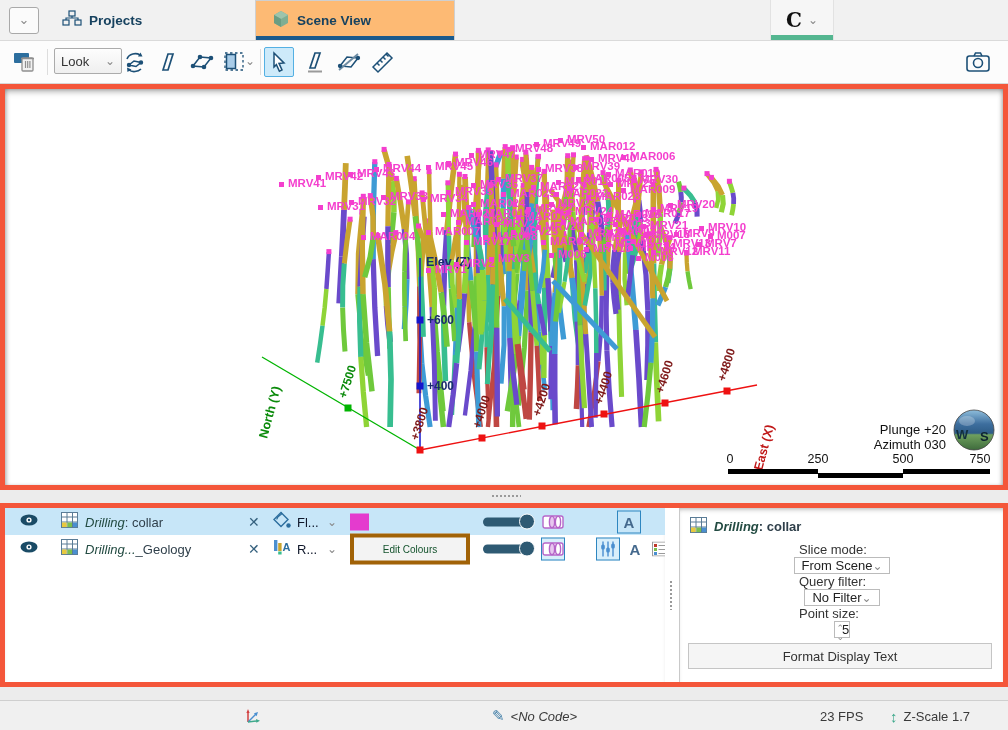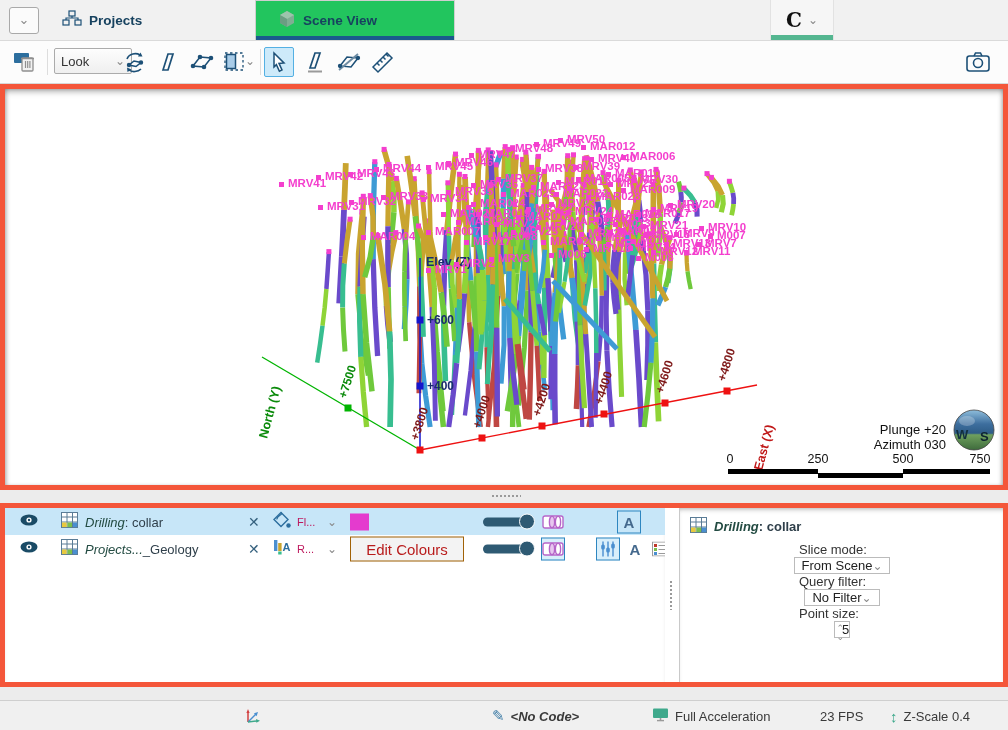--- a/index.html
+++ b/index.html
@@ -3,50 +3,50 @@
 <meta charset="utf-8">
 <style>
   html,body{margin:0;padding:0;background:#fff;}
   body{width:1008px;height:730px;position:relative;font-family:"Liberation Sans",sans-serif;overflow:hidden;color:#333;}
   .abs{position:absolute;}
   
   .topbar{position:absolute;left:0;top:0;width:1008px;height:40px;background:#F1F1F1;border-bottom:1px solid #DADADA;}
   .dd-btn{position:absolute;left:9px;top:7px;width:28px;height:25px;background:#FBFBFB;border:1px solid #A9A9A9;border-radius:3px;color:#8A8A8A;font-size:13px;text-align:center;line-height:23px;}
   .tab{position:absolute;top:0;height:40px;display:flex;align-items:center;gap:7px;font-size:13.5px;font-weight:700;color:#17425F;}
   .tab-projects{left:62px;}
-  .tab-scene{left:255px;width:200px;background:#22c55e;border:1px solid #CFCFCF;border-bottom:none;box-sizing:border-box;padding-left:22px;}
+  .tab-scene{left:255px;width:200px;background:#fdba74;border:1px solid #CFCFCF;border-bottom:none;box-sizing:border-box;padding-left:16px;}
   .tab-scene .underline{position:absolute;left:0;bottom:0;width:100%;height:4px;background:#1A5A8C;}
   .logo-btn{position:absolute;left:770px;top:0;width:64px;height:40px;background:#F6F6F6;border-left:1px solid #E2E2E2;border-right:1px solid #E2E2E2;box-sizing:border-box;display:flex;align-items:center;justify-content:center;gap:6px;}
   .logo-btn .bar{position:absolute;left:0;bottom:0;width:100%;height:5px;background:#54B690;}
   .logo-c{font-size:20px;font-weight:800;color:#111;font-family:"DejaVu Serif",serif;}
   .chev{color:#8A8A8A;font-size:12px;}
   .user{position:absolute;left:845px;top:0;height:40px;display:flex;align-items:center;gap:8px;font-size:13.5px;color:#17425F;}
   
   .toolbar{position:absolute;left:0;top:41px;width:1008px;height:42px;background:#FCFCFC;border-bottom:1px solid #D8D8D8;}
   .tbtn{position:absolute;top:6px;width:30px;height:30px;display:flex;align-items:center;justify-content:center;border-radius:2px;}
   .tbtn.active{background:#CDEAFA;border:1px solid #54B0E3;box-sizing:border-box;}
   .tsep{position:absolute;top:8px;width:1px;height:26px;background:#DDD;}
-  .lookbox{position:absolute;left:54px;top:7px;width:78px;height:26px;background:linear-gradient(#FDFDFD,#EFEFEF);border:1px solid #ABABAB;border-radius:2px;box-sizing:border-box;display:flex;align-items:center;justify-content:space-between;padding:0 6px;font-size:13px;color:#333;}
+  .lookbox{position:absolute;left:54px;top:7px;width:68px;height:26px;background:linear-gradient(#FDFDFD,#EFEFEF);border:1px solid #ABABAB;border-radius:2px;box-sizing:border-box;display:flex;align-items:center;justify-content:space-between;padding:0 6px;font-size:13px;color:#333;}
   
   .scene-frame{position:absolute;left:0;top:84px;width:1008px;height:406px;border:5px solid #F4563A;box-sizing:border-box;background:#fff;}
   .scene-inner{width:998px;height:396px;box-shadow:inset 0 4px 6px -2px rgba(70,70,70,.5), inset -3px 0 4px -2px rgba(70,70,70,.35), inset 3px 0 4px -2px rgba(70,70,70,.35);}
   .hsplit{position:absolute;left:0;top:490px;width:1008px;height:13px;background:#ECECEC;}
   .hsplit .dots{position:absolute;left:491px;top:4px;width:30px;height:5px;background-image:radial-gradient(#9A9A9A 1px,transparent 1.2px);background-size:4px 4px;}
   
   .panel-frame{position:absolute;left:0;top:503px;width:1008px;height:184px;border:5px solid #F4563A;box-sizing:border-box;background:#fff;display:flex;box-shadow:inset 0 0 0 0;}
   .layer-list{width:660px;height:100%;position:relative;background:#fff;box-shadow:inset 0 4px 5px -3px rgba(70,70,70,.45);}
   .lrow{position:relative;height:27px;width:100%;}
   .lrow.sel{background:#C7E6F8;}
   .lrow .ri{position:absolute;top:50%;transform:translateY(-50%);}
   .rowtext{font-size:13px;color:#2F3F4A;white-space:nowrap;}
   .rowtext i{color:#234B42;}
   .xclose{font-size:14px;color:#35617E;}
-  .typelabel{font-size:11px;color:#be185d;}
+  .typelabel{font-size:13px;color:#0f172a;}
   .swatch{width:19px;height:17px;background:#E43BCE;}
-  .editbtn{width:112px;height:23px;background:#F3F3F3;border:1px solid #a16207;font-size:15px;color:#b91c1c;display:flex;align-items:center;justify-content:center;}
+  .editbtn{width:112px;height:23px;background:#F3F3F3;border:4px solid #a16207;font-size:10px;color:#14532d;display:flex;align-items:center;justify-content:center;}
   .slider{width:48px;height:9px;background:#2E5A73;border-radius:5px;position:relative;}
   .slider .knob{position:absolute;right:-4px;top:-4px;width:16px;height:16px;border-radius:50%;background:#2E5A73;border:1.5px solid #FFF;box-sizing:border-box;}
   .ibox{width:24px;height:23px;display:flex;align-items:center;justify-content:center;box-sizing:border-box;}
   .ibox.on{border:1.5px solid #2E86C0;background:#D9EFFB;}
   .ibox.on2{border:1.5px solid #2E86C0;}
   .aicon{font-size:15px;font-weight:700;color:#44698D;}
   .vgrip{width:14px;border-right:1px solid #C9C9C9;position:relative;background:#fff;}
   .vgrip .dots{position:absolute;left:4px;top:72px;width:5px;height:30px;background-image:radial-gradient(#9A9A9A 1px,transparent 1.2px);background-size:4px 4px;}
   .props{flex:1;position:relative;background:#fff;box-shadow:inset 0 4px 5px -3px rgba(70,70,70,.45);font-size:13px;}
   .phead{position:absolute;left:10px;top:9px;display:flex;align-items:center;gap:7px;font-weight:700;color:#2F3F4A;}
@@ -887,21 +887,21 @@
       </span>
       <span class="ri" style="left:56px">
         <svg width="17" height="16" viewBox="0 0 17 16">
             <rect x="0.5" y="0.5" width="16" height="15" fill="#FFF" stroke="#5A7C96"></rect>
             <path d="M0.5 5 H16.5 M0.5 10 H16.5 M6 0.5 V15.5 M11.5 0.5 V15.5" stroke="#5A7C96" stroke-width="1"></path>
             <rect x="1" y="10.5" width="4.6" height="4.6" fill="#E8C93E"></rect>
             <rect x="6.4" y="10.5" width="4.6" height="4.6" fill="#7CBF4C"></rect>
             <rect x="12" y="10.5" width="4.2" height="4.6" fill="#4A8FD0"></rect>
           </svg>
       </span>
-      <span class="ri rowtext" style="left:80px"><i>Projects...</i><span>_Geology</span></span>
+      <span class="ri rowtext" style="left:80px"><i>Drilling...</i><span>_Geology</span></span>
       <span class="ri xclose" style="left:243px">✕</span>
       <span class="ri" style="left:267px">
         <svg width="20" height="18" viewBox="0 0 20 18">
             <rect x="2" y="2" width="3.4" height="11" fill="#4A8FD0"></rect>
             <rect x="6.2" y="5" width="3.4" height="8" fill="#C9A42F"></rect>
             <rect x="6.2" y="13.5" width="3.4" height="3" fill="#38BE90"></rect>
             <text x="10.5" y="13" font-size="11" font-weight="700" fill="#2C6E9E">A</text>
           </svg>
       </span>
       <span class="ri typelabel" style="left:292px">R...</span>
@@ -976,49 +976,40 @@
     <div class="prow" style="top:98px">
       <span class="plabel">Point size:</span>
       <span class="pspin">
         <span>5</span>
         <span class="spinner">
             <span>⌃</span>
             <span>⌄</span>
           </span>
       </span>
     </div>
+    <div class="formatbtn">Format Display Text</div>
   </div>
 </div>
 <div class="gapstrip"></div>
 
 <div class="statusbar">
   <div class="sitem" style="left:244px">
     <svg width="18" height="18" viewBox="0 0 18 18" fill="none" stroke-width="1.5">
       <line x1="4" y1="15" x2="4" y2="5" stroke="#D24040"></line>
         <polygon points="4,2 2.4,6 5.6,6" fill="#D24040"></polygon>
       <line x1="4" y1="15" x2="12" y2="7" stroke="#4A8FD0"></line>
         <polygon points="14,5 9.8,6.4 12.6,9.2" fill="#4A8FD0"></polygon>
       <line x1="4" y1="15" x2="13" y2="14" stroke="#3FA98C"></line>
         <polygon points="16,13.8 12,12 12.4,15.8" fill="#3FA98C"></polygon>
     </svg>
   </div>
   <div class="sitem" style="left:492px">
     <span style="color:#3E7CA6;font-size:15px;">✎</span>
-    <span style="font-style:italic;font-weight:bold;">&lt;No Code&gt;</span>
-  </div>
-  <div class="sitem" style="left:652px">
-    <span>
-      <svg width="17" height="15" viewBox="0 0 17 15">
-          <rect x="1" y="1.5" width="15" height="9.5" rx="1" fill="#3FA98C"></rect>
-          <line x1="8.5" y1="11" x2="8.5" y2="13" stroke="#9A9A9A" stroke-width="1.6"></line>
-          <line x1="5" y1="13.6" x2="12" y2="13.6" stroke="#9A9A9A" stroke-width="1.4"></line>
-        </svg>
-    </span>
-    <span>Full Acceleration</span>
+    <span style="font-style:italic;">&lt;No Code&gt;</span>
   </div>
   <div class="sitem" style="left:820px">
     <span>23 FPS</span>
   </div>
   <div class="sitem" style="left:890px">
     <span style="color:#3FA98C;font-size:15px;font-weight:700;">↕</span>
-    <span>Z-Scale 0.4</span>
+    <span>Z-Scale 1.7</span>
   </div>
 </div>
 
 </body></html>

